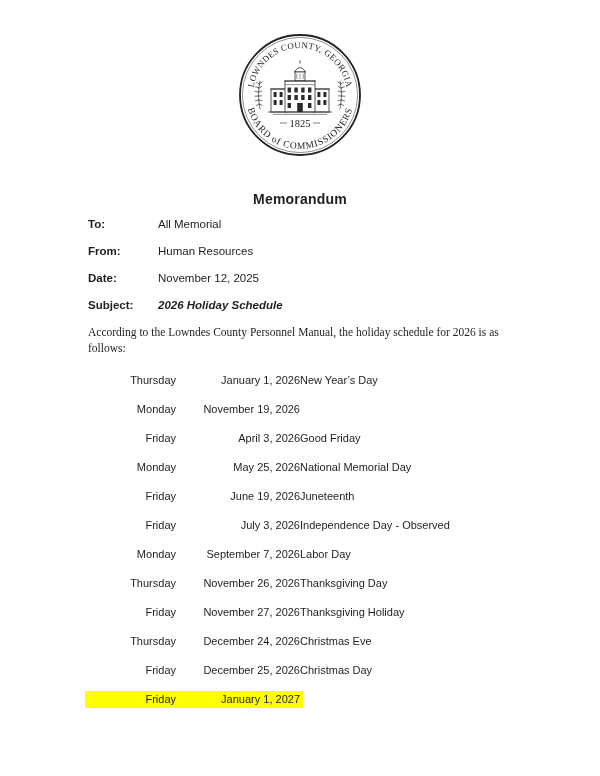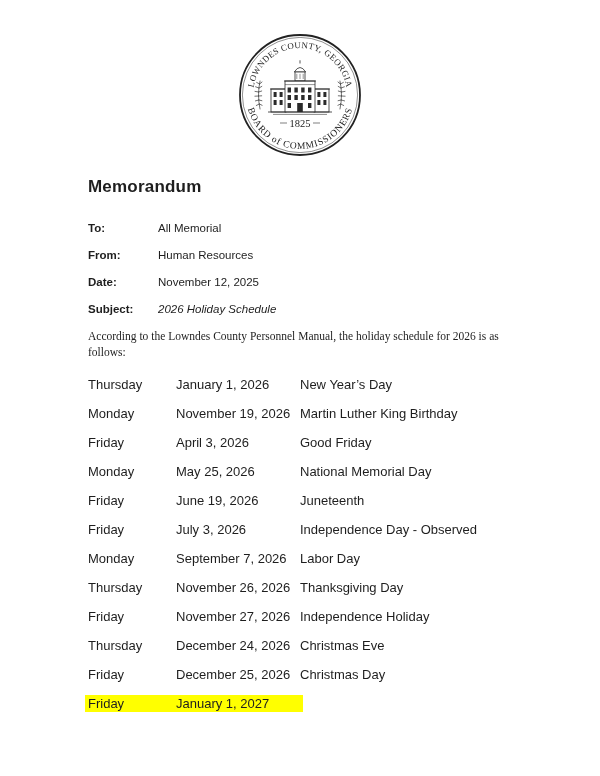--- a/index.html
+++ b/index.html
@@ -17,56 +17,58 @@
     background: #ffffff;
     padding: 32px 88px 0 88px;
     overflow: hidden;
   }
   .seal-wrap {
     width: 100%;
     display: flex;
     justify-content: center;
   }
   .memo-title {
-    font-size: 17px;
+    text-align: center;
+    font-size: 14px;
     font-weight: bold;
     letter-spacing: 0.2px;
-    margin-top: 19px;
+    margin-top: 31px;
     line-height: 20px;
   }
-  .memo-header { margin-top: 24px; }
+  .memo-header { margin-top: 8px; }
   .memo-field {
     display: flex;
     line-height: 14px;
     margin-bottom: 13px;
     font-size: 11.5px;
   }
   .memo-field .label {
     width: 70px;
     flex: 0 0 70px;
     font-weight: bold;
   }
   .memo-field .value { white-space: nowrap; }
-  .memo-field .value.subject-value { font-weight: normal; font-style: italic; }
+  .memo-field .value.subject-value { font-weight: bold; font-style: italic; }
   .intro-paragraph {
     margin-top: 13px;
     font-size: 11.5px;
     line-height: 15.5px;
     max-width: 424px;
     font-family: Liberation Serif, serif;
   }
   .holiday-table { margin-top: 16px; }
   .holiday-row {
     display: flex;
     width: max-content;
-    font-size: 13px;
+    font-size: 11px;
     line-height: 15px;
     margin-bottom: 12px;
     padding: 1px 3px 1px 3px;
     margin-left: -3px;
+    text-align: right;
   }
   .holiday-row .cell-day  { width: 88px;  flex: 0 0 88px; }
   .holiday-row .cell-date { width: 124px; flex: 0 0 124px; }
   .holiday-row .cell-name { white-space: nowrap; }
   .holiday-row.highlighted { background: var(--highlight-color); }
   .seal-svg text { fill: #222222; }
 </style>
 </head>
 <body>
 
@@ -175,21 +177,20 @@
 
   <div class="holiday-table">
       <div class="holiday-row">
       <span class="cell-day">Thursday</span>
       <span class="cell-date">January 1, 2026</span>
       <span class="cell-name">New Year’s Day</span>
     </div>
       <div class="holiday-row">
       <span class="cell-day">Monday</span>
       <span class="cell-date">November 19, 2026</span>
-      <span class="cell-name">Martin Luther King Birthday</span>
     </div>
       <div class="holiday-row">
       <span class="cell-day">Friday</span>
       <span class="cell-date">April 3, 2026</span>
       <span class="cell-name">Good Friday</span>
     </div>
       <div class="holiday-row">
       <span class="cell-day">Monday</span>
       <span class="cell-date">May 25, 2026</span>
       <span class="cell-name">National Memorial Day</span>
@@ -210,21 +211,21 @@
       <span class="cell-name">Labor Day</span>
     </div>
       <div class="holiday-row">
       <span class="cell-day">Thursday</span>
       <span class="cell-date">November 26, 2026</span>
       <span class="cell-name">Thanksgiving Day</span>
     </div>
       <div class="holiday-row">
       <span class="cell-day">Friday</span>
       <span class="cell-date">November 27, 2026</span>
-      <span class="cell-name">Independence Holiday</span>
+      <span class="cell-name">Thanksgiving Holiday</span>
     </div>
       <div class="holiday-row">
       <span class="cell-day">Thursday</span>
       <span class="cell-date">December 24, 2026</span>
       <span class="cell-name">Christmas Eve</span>
     </div>
       <div class="holiday-row">
       <span class="cell-day">Friday</span>
       <span class="cell-date">December 25, 2026</span>
       <span class="cell-name">Christmas Day</span>

